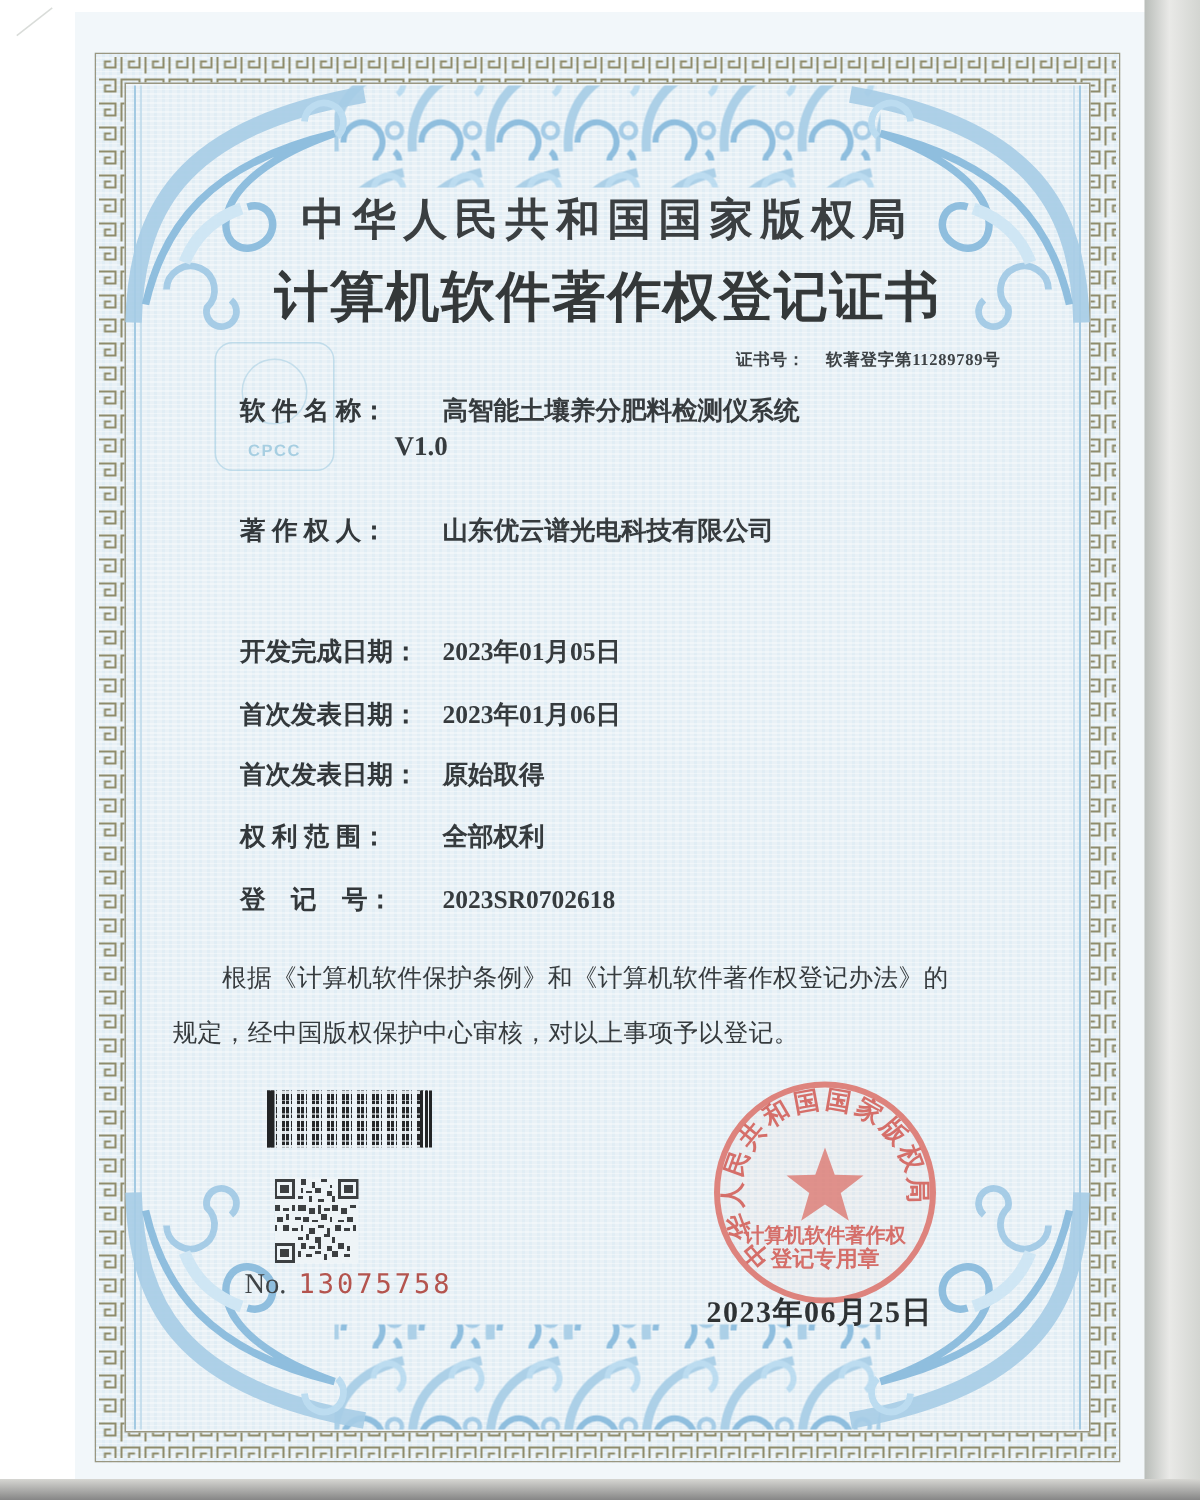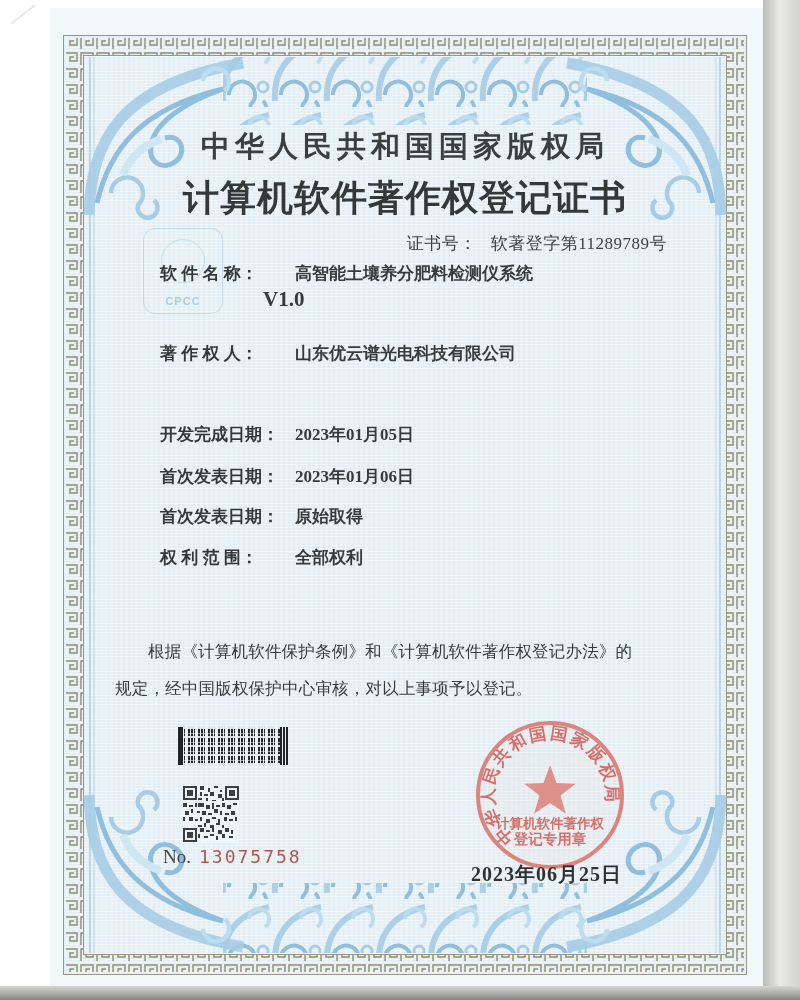--- a/index.html
+++ b/index.html
@@ -27,27 +27,27 @@
   .authority{
     position:absolute;left:0;top:92px;width:100%;text-align:center;
     font-size:29px;font-weight:700;color:#3b3f41;letter-spacing:5px;
   }
   .cert-title{
     position:absolute;left:0;top:139px;width:100%;text-align:center;
     font-size:36px;font-weight:700;color:#343839;letter-spacing:1px;
   }
   .certno{
     position:absolute;right:80px;top:197px;
-    font-size:17px;color:#3d4245;font-weight:400;letter-spacing:0.5px;
+    font-size:11px;color:#3d4245;font-weight:700;letter-spacing:0.5px;
   }
   .certno .gap{display:inline-block;width:14px;}
   .row{position:absolute;left:65px;font-size:17px;color:#363b3e;white-space:nowrap;}
   .row .lab{display:inline-block;width:135px;font-weight:700;color:#33383b;margin-left:32px;}
   .row .val{font-weight:600;}
-  .val2{position:absolute;left:200px;font-size:21px;font-weight:600;color:#363b3e;}
+  .val2{position:absolute;left:200px;font-size:18px;font-weight:600;color:#363b3e;}
   .stmt{
     position:absolute;left:52px;width:585px;
     font-size:16.5px;font-weight:400;color:#363b3e;letter-spacing:0.2px;white-space:nowrap;
   }
   .watermark{
     position:absolute;left:80px;top:193px;width:78px;height:84px;
     border:1.5px solid rgba(158,202,224,0.55);border-radius:12px;
   }
   .watermark::before{
     content:"";position:absolute;left:17px;top:10px;width:42px;height:42px;
@@ -163,20 +163,23 @@
   </div>
 
   <div class="row" style="top:470px">
     <span class="lab">首次发表日期：</span><span class="val">原始取得</span>
   </div>
 
   <div class="row" style="top:511px">
     <span class="lab">权 利 范 围：</span><span class="val">全部权利</span>
   </div>
 
+  <div class="row" style="top:553px">
+    <span class="lab">登　记　号：</span><span class="val">2023SR0702618</span>
+  </div>
 
   <div class="stmt" style="top:606px;text-indent:2em">根据《计算机软件保护条例》和《计算机软件著作权登记办法》的</div>
   <div class="stmt" style="top:643px">规定，经中国版权保护中心审核，对以上事项予以登记。</div>
 
   <div class="barcode"></div>
 
   <svg class="qr" viewBox="0 0 29 29" shape-rendering="crispEdges">
     <rect x="0" y="0" width="29" height="29" fill="#eef4f7"></rect>
     <path d="M0 0h7v7h-7z M22 0h7v7h-7z M0 22h7v7h-7z" fill="#3c3f41"></path>
     <path d="M1 1h5v5h-5z M23 1h5v5h-5z M1 23h5v5h-5z" fill="#eef4f7"></path>

